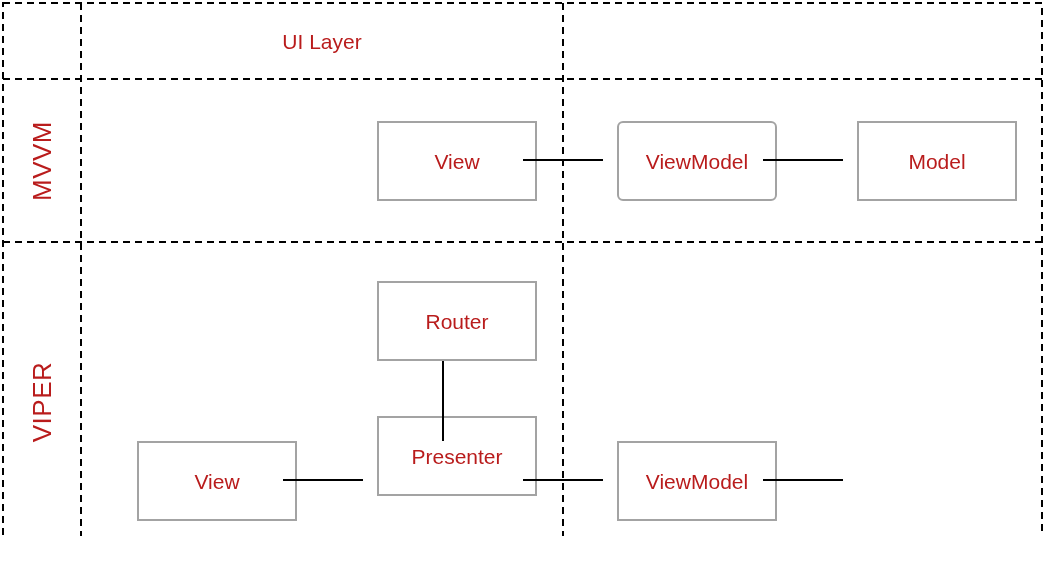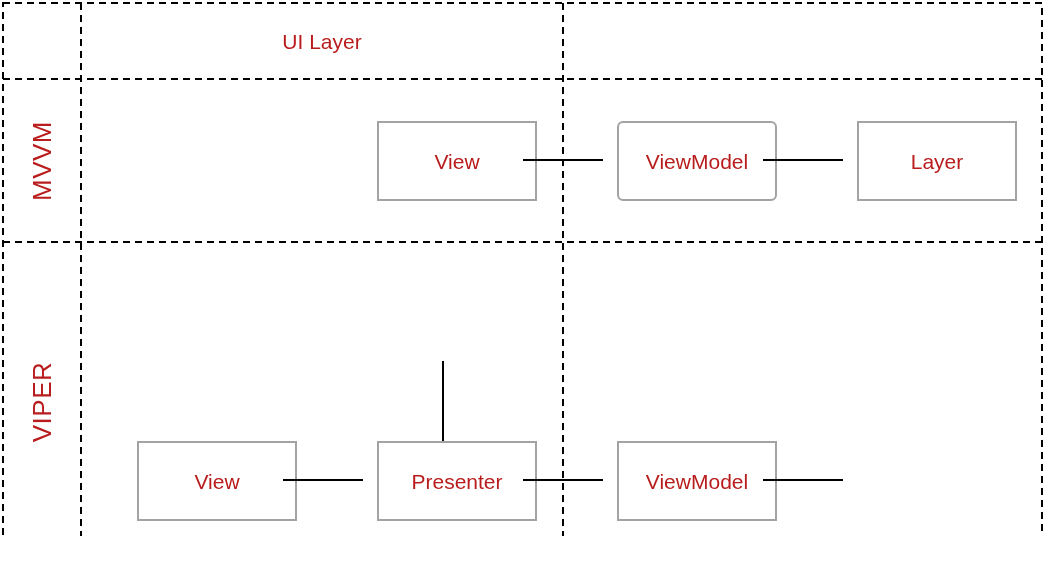--- a/index.html
+++ b/index.html
@@ -77,24 +77,25 @@
 
   <div class="cell" style="left:3px; top:79px; width:78px; height:163px;">
     <span class="row-label-text">MVVM</span>
   </div>
   <div class="cell" style="left:3px; top:242px; width:78px; height:320px;">
     <span class="row-label-text">VIPER</span>
   </div>
 
   <div class="box" style="left:363px; top:121px;">View</div>
   <div class="box" style="left:603px; top:121px;border-radius:6px;">ViewModel</div>
-  <div class="box" style="left:843px; top:121px;">Layer</div>
+  <div class="box" style="left:843px; top:121px;">Model</div>
 
+  <div class="box" style="left:363px; top:281px;">Router</div>
   <div class="box" style="left:123px; top:441px;">View</div>
-  <div class="box" style="left:363px; top:441px;">Presenter</div>
+  <div class="box" style="left:363px; top:416px;">Presenter</div>
   <div class="box" style="left:603px; top:441px;">ViewModel</div>
 
   <div class="conn h" style="left:523px; top:159px;"></div>
   <div class="conn h" style="left:763px; top:159px;"></div>
   <div class="conn v" style="left:442px; top:361px;"></div>
   <div class="conn h" style="left:283px; top:479px;"></div>
   <div class="conn h" style="left:523px; top:479px;"></div>
   <div class="conn h" style="left:763px; top:479px;"></div>
 
 </div>

